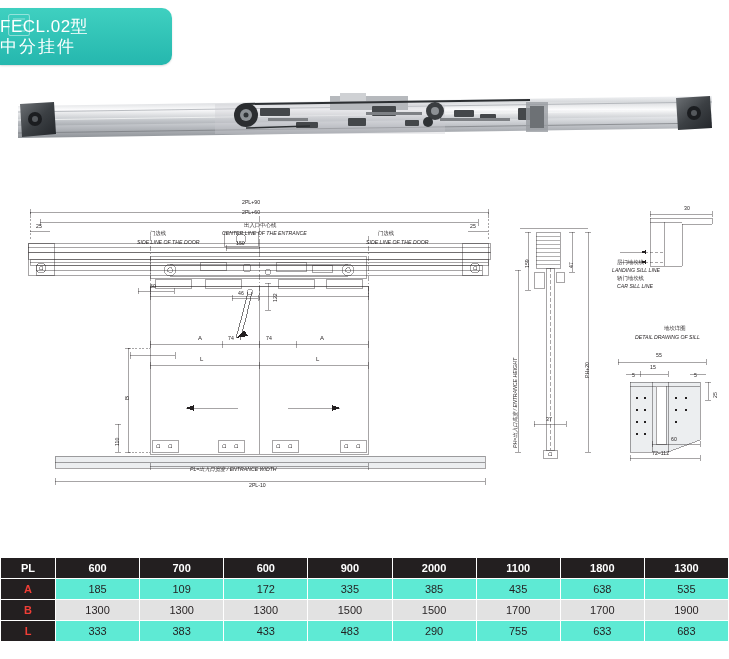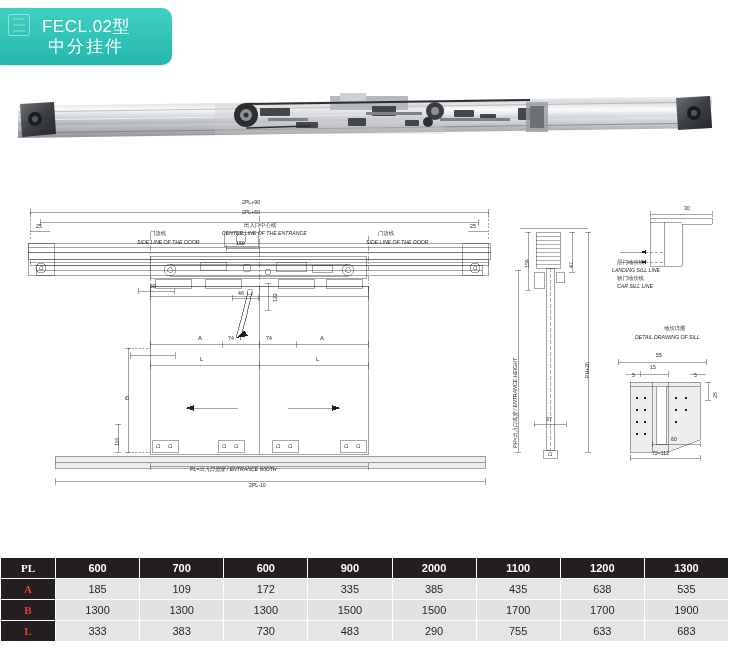--- a/index.html
+++ b/index.html
@@ -14,21 +14,21 @@
   .page{position:relative;width:729px;height:659px;}
 
   
   .badge{
     position:absolute;left:0;top:8px;
     width:172px;height:57px;
     background:linear-gradient(180deg,#3fd0c0 0%, #25b7ae 100%);
     border-radius:0 10px 10px 0;
     color:#ffffff;
     display:flex;flex-direction:column;
-    align-items:center;justify-content:center;
+    justify-content:center;
     box-shadow:0 1px 2px rgba(0,0,0,.15);
   }
   .badge .line1{font-size:17px;letter-spacing:.5px;line-height:20px;}
   .badge .line2{font-size:17px;letter-spacing:2px;line-height:20px;}
   .badge-mark{
     position:absolute;left:6px;top:4px;width:26px;height:26px;
     opacity:.45;
   }
 
   
@@ -66,24 +66,24 @@
     border:1px solid #ffffff;
     height:20px;
     text-align:center;
     font-size:11px;
     padding:0;
   }
   .table tr.head td{
     background:#231f20;color:#ffffff;font-weight:bold;
   }
   .table td.rowhead{
-    background:#231f20;color:#ffffff;font-weight:bold;width:54px;font-family:Liberation Serif, serif;
+    background:#231f20;color:#ffffff;font-weight:bold;width:54px;
   }
   .table tr.body td{
-    background:#e5e5e5;color:#231f20;
+    background:#5eead4;color:#231f20;
   }
   .table tr.body td.rowhead{
     background:#231f20;color:#ef3e36;
   }
   .table tr.alt td{background:#e2e2e2;}
 </style>
 </head>
 <body>
 
 <div class="page">
@@ -451,21 +451,21 @@
   <table class="table">
     <tbody>
       <tr class="head">
         <td class="rowhead">PL</td>
         <td>600</td>
         <td>700</td>
         <td>600</td>
         <td>900</td>
         <td>2000</td>
         <td>1100</td>
-        <td>1200</td>
+        <td>1800</td>
         <td>1300</td>
       </tr>
       <tr class="body">
         <td class="rowhead">A</td>
         <td>185</td>
         <td>109</td>
         <td>172</td>
         <td>335</td>
         <td>385</td>
         <td>435</td>
@@ -480,21 +480,21 @@
         <td>1500</td>
         <td>1500</td>
         <td>1700</td>
         <td>1700</td>
         <td>1900</td>
       </tr>
       <tr class="body">
         <td class="rowhead">L</td>
         <td>333</td>
         <td>383</td>
-        <td>730</td>
+        <td>433</td>
         <td>483</td>
         <td>290</td>
         <td>755</td>
         <td>633</td>
         <td>683</td>
       </tr>
     </tbody>
   </table>
 
 </div>

